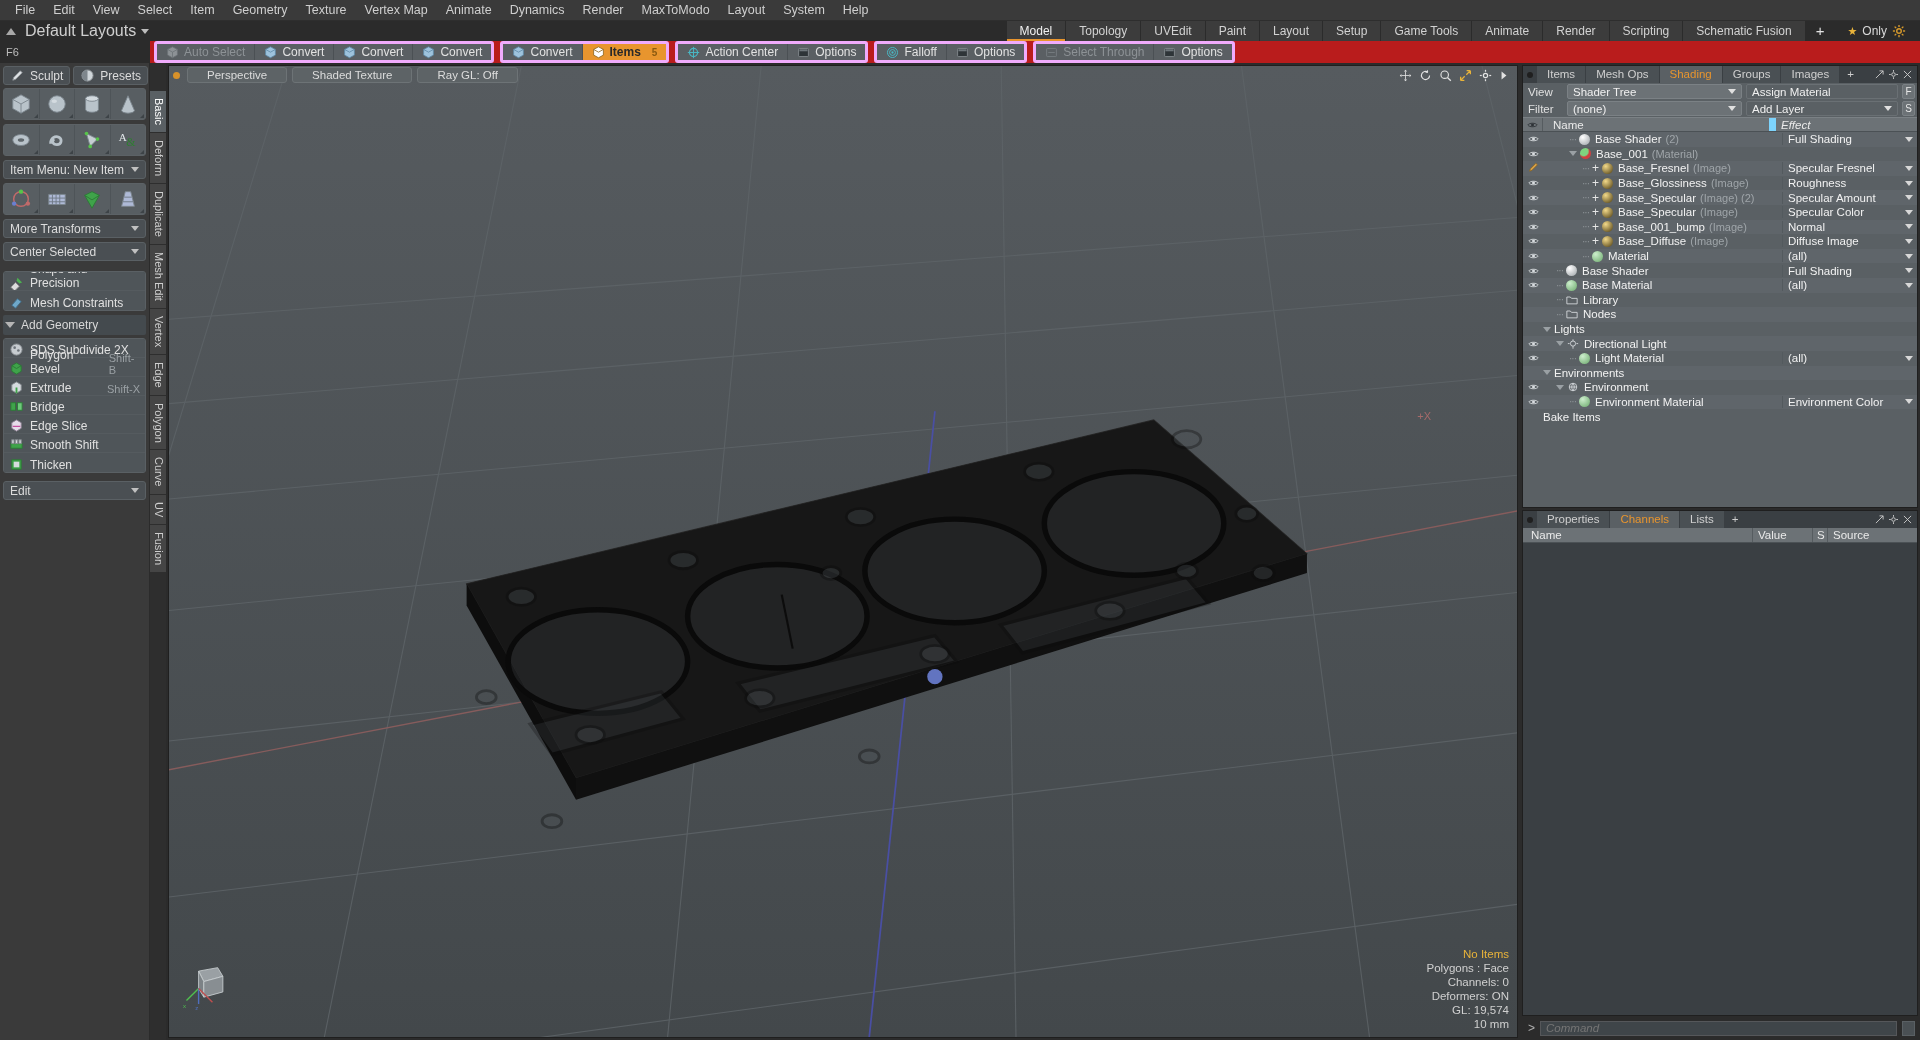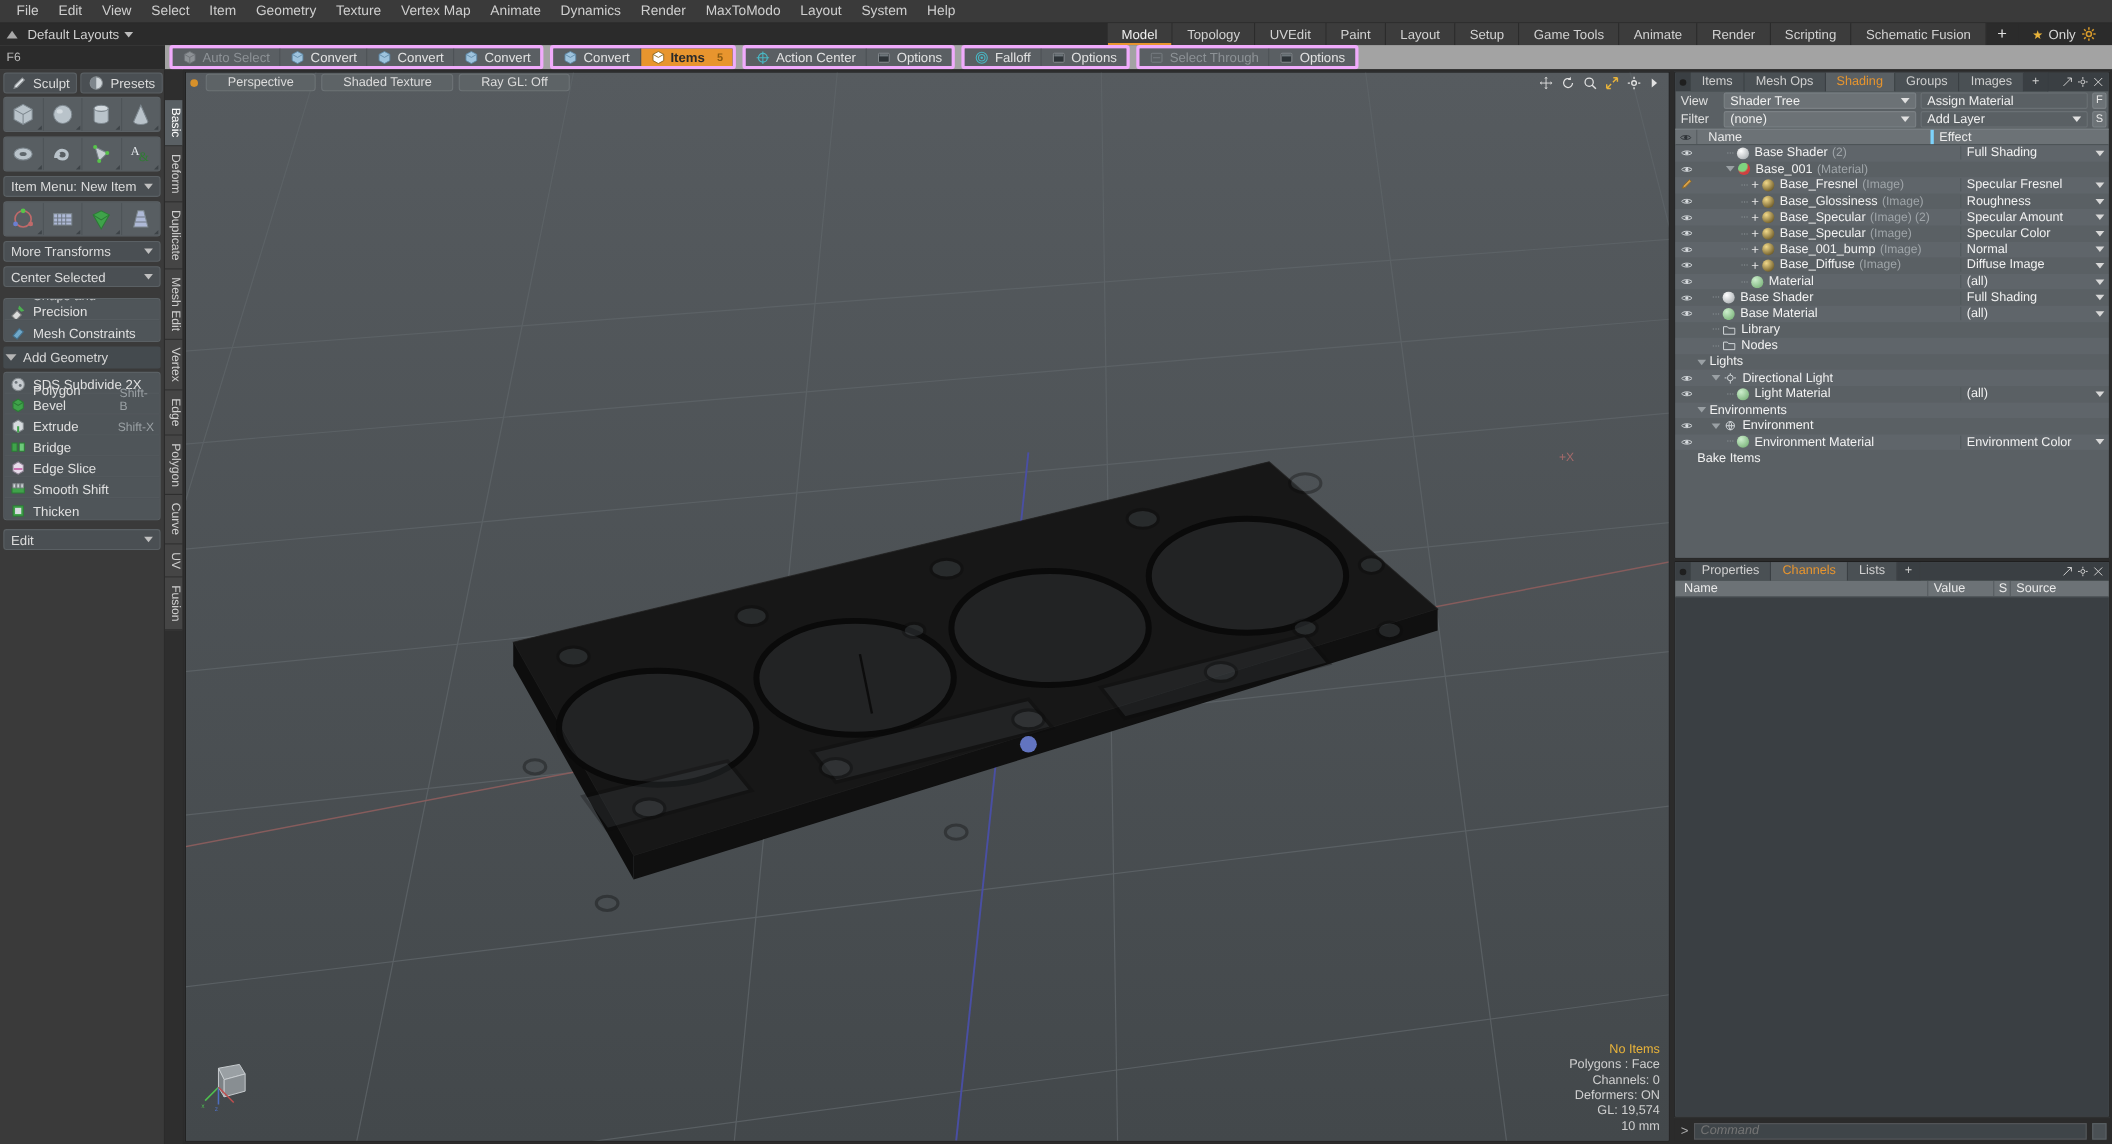--- a/index.html
+++ b/index.html
@@ -27,35 +27,35 @@
   .menubar { height:21px; background:#3a3a3a; display:flex; align-items:center;
              padding-left:6px; flex:0 0 21px; border-bottom:1px solid #2e2e2e; }
   .menu-item { padding:0 9px; line-height:21px; font-size:12.5px; color:#cfcfcf; }
 
   
   .layoutbar { height:20px; background:#2b2b2b; display:flex; align-items:stretch;
                flex:0 0 20px; }
   .layout-left { display:flex; align-items:center; padding-left:6px; }
   .arrow-up { width:0;height:0;border-left:5px solid transparent;border-right:5px solid transparent;
               border-bottom:7px solid #a8a8a8; margin-right:9px;}
-  .default-layouts { font-size:12px; color:#cfcfcf; display:flex; align-items:center; gap:5px;}
+  .default-layouts { font-size:16px; color:#cfcfcf; display:flex; align-items:center; gap:5px;}
   .caret { width:0;height:0;border-left:4px solid transparent;border-right:4px solid transparent;
            border-top:5px solid #bdbdbd; }
   .layout-tabs { display:flex; margin-left:auto; }
   .ltab { padding:0 13px; line-height:20px; font-size:12px; color:#d2d2d2; background:#3c3c3c;
           border-right:1px solid #2b2b2b; }
   .ltab.active { background:#3c3c3c; color:#f0f0f0; box-shadow: inset 0 -2px 0 #e8952e; }
   .ltab.plus { background:#2b2b2b; font-size:15px; padding:0 10px; color:#e2e2e2;}
   .only-wrap { display:flex; align-items:center; gap:5px; padding:0 8px 0 12px; }
   .star { color:#e8b33a; font-size:11px; }
   .only-txt { font-size:12px; color:#d8d8d8; }
   .gear-ic { width:14px;height:14px; margin-right:6px; }
 
   
-  .toolbar2 { height:22px; background:#a3a3a3; display:flex; align-items:stretch; flex:0 0 22px; }
+  .toolbar2 { height:22px; background:#b91c1c; display:flex; align-items:stretch; flex:0 0 22px; }
   .tb-left { width:150px; display:flex; align-items:center; padding-left:6px; gap:6px; background:#2b2b2b;}
   .tb-sculpt { font-size:11px; color:#bdbdbd;}
   .tb-groups { display:flex; align-items:stretch; gap:6px; padding-left:4px; }
   .tbgroup { display:flex; background:#5a5f63; border:3px solid #f0abfc; border-radius:3px; overflow:hidden; }
   .tbtn { display:flex; align-items:center; gap:5px; padding:0 9px; font-size:12px;
           color:#e2e2e2; background:#5a5f63; border-right:1px solid #4b5054; }
   .tbtn:last-child { border-right:none; }
   .tbtn.dim { color:#8d9296; }
   .tbtn.active { background:#e8952e; color:#2a2a2a; font-weight:bold; position:relative; }
   .tbtn.active .cnt { color:#8a5a10; font-size:10px; margin-left:6px; }
@@ -144,21 +144,21 @@
            border-right:4px solid transparent; border-top:5px solid #e0e0e0;}
   .combo.flat { background:#5a6064; border-color:#6a7074; }
   .sq-btn { width:13px;height:15px; background:#6c7276; border:1px solid #7b8185; border-radius:2px;
             font-size:10px; color:#e8e8e8; display:flex;align-items:center;justify-content:center;}
 
   .tree-head { height:15px; display:flex; background:#6c7276; border-top:1px solid #7b8185;
                border-bottom:1px solid #4b5155; font-size:11.5px; color:#eaeaea; }
   .th-eye { width:20px; display:flex; align-items:center; justify-content:center;
             border-right:1px solid #565c60;}
   .th-name { flex:1; padding-left:10px; line-height:15px; }
-  .th-effect { width:162px; padding-left:5px; line-height:15px; border-left:3px solid #7dd3fc;}
+  .th-effect { width:148px; padding-left:5px; line-height:15px; border-left:7px solid #7dd3fc;font-style:italic;}
   .tree-body { flex:1; overflow:hidden; background:#5a6064; }
   .trow { height:14.6px; display:flex; align-items:center; font-size:11.5px; color:#f2f2f2; }
   .trow:nth-child(odd) { background:#5f656a; }
   .t-eye { width:20px; display:flex; align-items:center; justify-content:center; flex:0 0 20px;}
   .t-name { flex:1; display:flex; align-items:center; overflow:hidden; white-space:nowrap; }
   .t-effect { width:135px; flex:0 0 135px; display:flex; align-items:center; padding-left:5px;
               border-left:1px solid #535a5e; }
   .t-effect .caret2 { margin-left:auto; margin-right:4px; width:0;height:0;
               border-left:4px solid transparent; border-right:4px solid transparent;
               border-top:5px solid #d8d8d8;}

